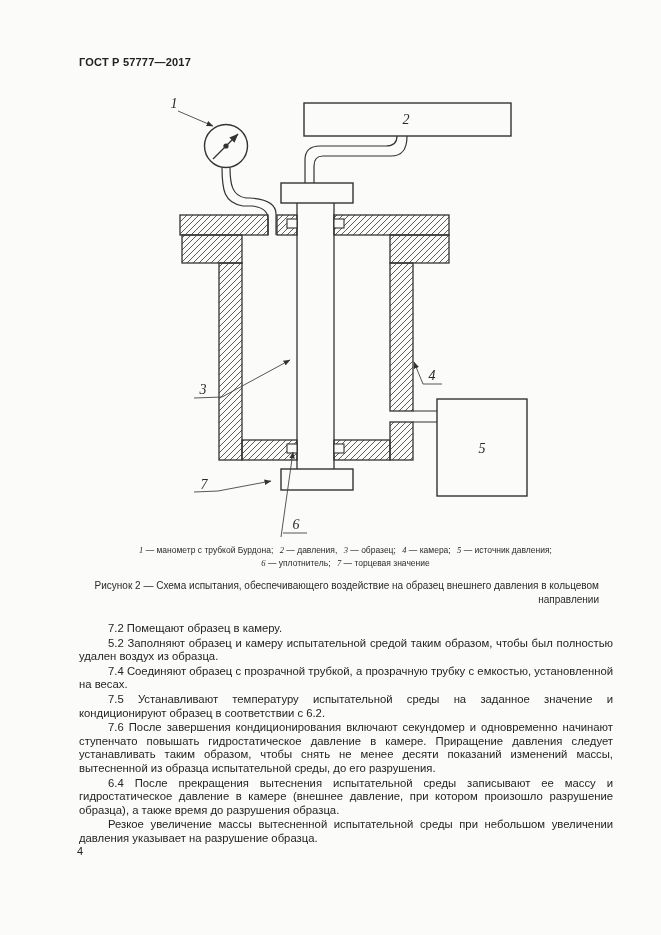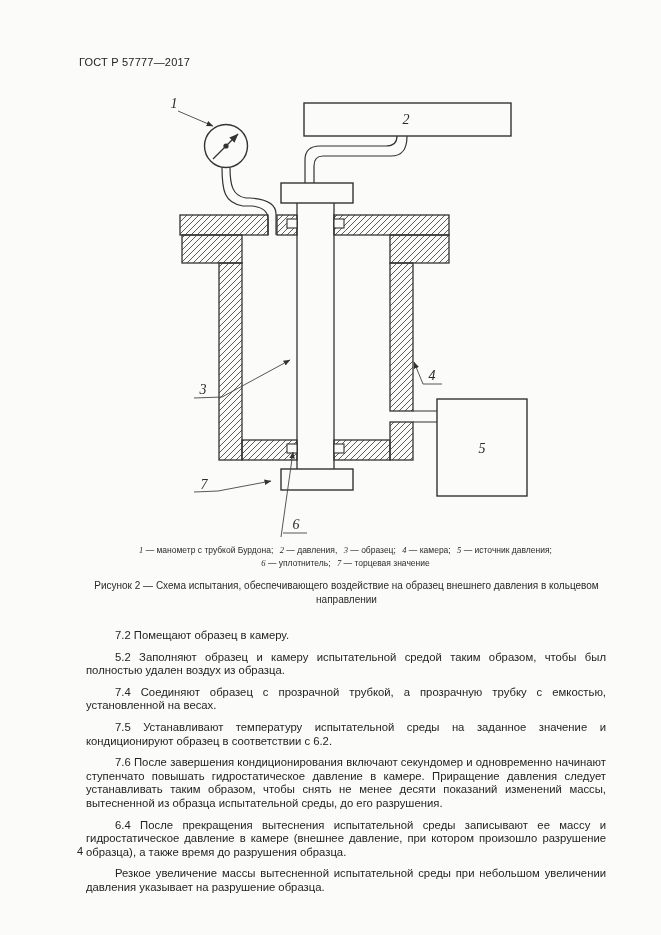--- a/index.html
+++ b/index.html
@@ -6,42 +6,42 @@
   .page {
     position: relative;
     width: 661px; height: 935px;
     background: #fbfbfa;
     font-family: "Liberation Sans", sans-serif;
     color: #222;
     overflow: hidden;
   }
   .header {
     position: absolute; left: 79px; top: 56px;
-    font-size: 11px; font-weight: normal; letter-spacing: .2px;
+    font-size: 11px; font-weight: bold; letter-spacing: .2px;
   }
   .fig-svg { position: absolute; left: 0; top: 0; }
   .fig-label {
     font-family: "Liberation Serif", serif;
     font-style: italic; font-size: 14px; fill: #2a2a2a;
   }
   .legend {
     position: absolute; left: 78px; top: 544px; width: 535px;
     text-align: center; font-size: 8.5px; line-height: 13px; color: #2a2a2a;
   }
   .leg-item { white-space: nowrap; margin: 16px 2px; }
   .leg-num { font-family: "Liberation Serif", serif; font-style: italic; }
   .caption {
     position: absolute; left: 94px; top: 579px; width: 505px;
-    text-align: center; font-size: 10px; line-height: 13.5px; color: #2a2a2a;
+    text-align: right; font-size: 10px; line-height: 13.5px; color: #2a2a2a;
   }
   .body-text {
     position: absolute; left: 78px; top: 621px; width: 536px;
     font-size: 11.3px; line-height: 13.6px; text-align: justify; color: #242424;
   }
-  .body-text p { margin: 8px; text-indent: 29px; }
+  .body-text p { margin: 1px; text-indent: 29px; }
   .page-number {
     position: absolute; left: 77px; top: 845px; font-size: 11px;
   }
 </style>
 </head>
 <body>
 
 <div class="page">
 
   <div class="header">ГОСТ Р 57777—2017</div>

